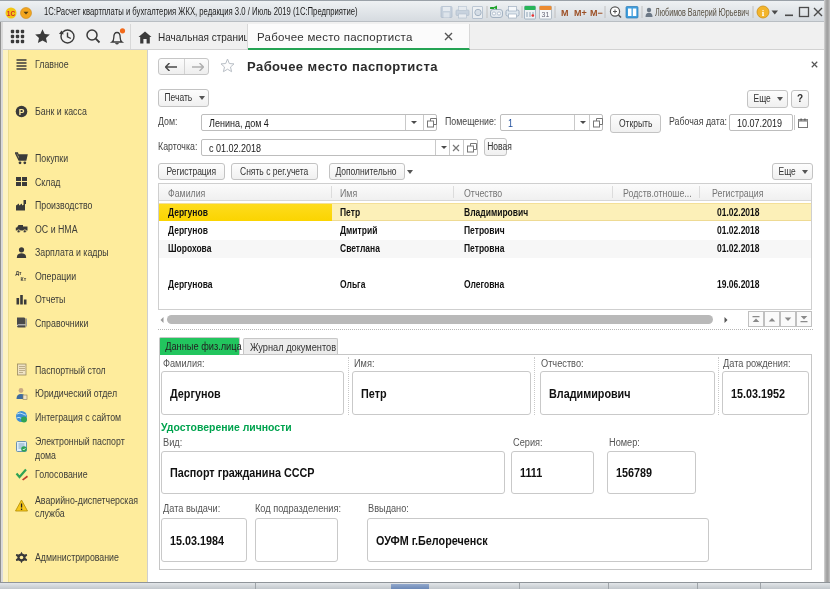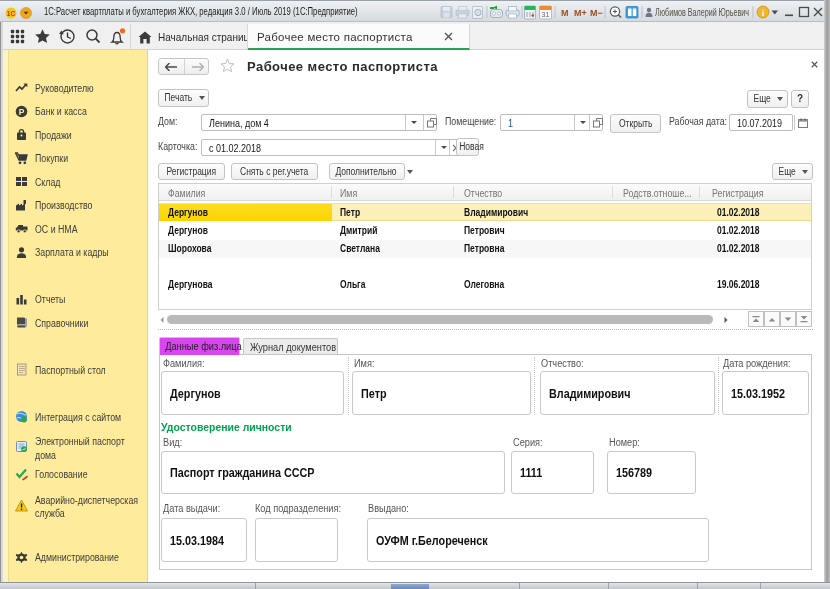--- a/index.html
+++ b/index.html
@@ -45,41 +45,37 @@
 .vline { position:absolute; top:2px; width:1px; height:12px; background:#dcdcdc; }
 .trow { left:0; width:652px; height:18px; }
 .tc { top:3px; font-size:10px; font-weight:bold; color:#111; white-space:nowrap; transform:scaleX(0.85); transform-origin:0 0; }
 .navbtns { width:64px; height:16px; }
 </style>
 </head>
 <body>
 <div class="abs" id="sidebar"></div>
 <div class="abs" id="sidestrip"></div>
 <div class="abs" id="menu">
-  <div class="mi" style="top:80.5px">
-      <svg class="mico" viewBox="0 0 13 13">
-        <path d="M1 10 L4.5 6 L7 8 L11 3.5" fill="none" stroke="#3a3a3a" stroke-width="1.7"></path>
-        <path d="M8.5 2.5 L12.3 2.5 L12.3 6.3 Z" fill="#3a3a3a"></path>
-      </svg>
-      <span>Руководителю</span>
+  <div class="mi" style="top:57px">
+      <svg class="mico" viewBox="0 0 13 13">
+        <g stroke="#3a3a3a" stroke-width="1.5">
+          <line x1="1.5" y1="2" x2="11.5" y2="2"></line>
+          <line x1="1.5" y1="5" x2="11.5" y2="5"></line>
+          <line x1="1.5" y1="8" x2="11.5" y2="8"></line>
+          <line x1="1.5" y1="11" x2="11.5" y2="11"></line>
+        </g>
+      </svg>
+      <span>Главное</span>
     </div>
   <div class="mi" style="top:104px">
       <svg class="mico" viewBox="0 0 13 13">
         <circle cx="6.5" cy="6.5" r="5.8" fill="#3a3a3a"></circle>
         <text x="6.5" y="9.6" font-size="8.5" font-weight="bold" fill="#feec9c" text-anchor="middle" font-family="Liberation Sans">Р</text>
       </svg>
       <span>Банк и касса</span>
-    </div>
-  <div class="mi" style="top:127.5px">
-      <svg class="mico" viewBox="0 0 13 13">
-        <rect x="2" y="4.5" width="9" height="7.5" rx="0.8" fill="#3a3a3a"></rect>
-        <path d="M4.5 5 L4.5 3.4 Q4.5 1.6 6.5 1.6 Q8.5 1.6 8.5 3.4 L8.5 5" fill="none" stroke="#3a3a3a" stroke-width="1.4"></path>
-        <circle cx="6.5" cy="7.5" r="1" fill="#feec9c"></circle>
-      </svg>
-      <span>Продажи</span>
     </div>
   <div class="mi" style="top:151px">
       <svg class="mico" viewBox="0 0 13 13">
         <path d="M0.5 1 L2.5 1 L3.2 3 L12 3 L10.8 8 L4 8 Z" fill="none" stroke="#3a3a3a" stroke-width="1.3"></path>
         <path d="M3.2 3 L12 3 L10.8 8 L4 8 Z" fill="#3a3a3a"></path>
         <circle cx="5" cy="10.8" r="1.4" fill="#3a3a3a"></circle>
         <circle cx="9.8" cy="10.8" r="1.4" fill="#3a3a3a"></circle>
       </svg>
       <span>Покупки</span>
     </div>
@@ -109,20 +105,27 @@
         <circle cx="9.8" cy="9.3" r="1.5" fill="#3a3a3a" stroke="#feec9c" stroke-width="0.7"></circle>
       </svg>
       <span>ОС и НМА</span>
     </div>
   <div class="mi" style="top:245px">
       <svg class="mico" viewBox="0 0 13 13">
         <circle cx="6.5" cy="3.8" r="2.6" fill="#3a3a3a"></circle>
         <path d="M1.8 12 Q1.8 7.2 6.5 7.2 Q11.2 7.2 11.2 12 Z" fill="#3a3a3a"></path>
       </svg>
       <span>Зарплата и кадры</span>
+    </div>
+  <div class="mi" style="top:268.5px">
+      <svg class="mico" viewBox="0 0 14 13">
+        <text x="0.5" y="5.5" font-size="5.5" font-weight="bold" fill="#3a3a3a" font-family="Liberation Sans">Дт</text>
+        <text x="6" y="12" font-size="5.5" font-weight="bold" fill="#3a3a3a" font-family="Liberation Sans">Кт</text>
+      </svg>
+      <span>Операции</span>
     </div>
   <div class="mi" style="top:292px">
       <svg class="mico" viewBox="0 0 13 13">
         <g fill="#3a3a3a">
           <rect x="1.5" y="5" width="2.6" height="6.5"></rect>
           <rect x="5.2" y="2" width="2.6" height="9.5"></rect>
           <rect x="8.9" y="6.5" width="2.6" height="5"></rect>
         </g>
       </svg>
       <span>Отчеты</span>
@@ -139,20 +142,28 @@
       <svg class="mico" viewBox="0 0 13 13">
         <rect x="2.5" y="1" width="8.5" height="11" fill="#efe3c4" stroke="#9a8a60" stroke-width="0.8"></rect>
         <g stroke="#b0a078" stroke-width="0.8">
           <line x1="4" y1="3.5" x2="10" y2="3.5"></line>
           <line x1="4" y1="5.5" x2="10" y2="5.5"></line>
           <line x1="4" y1="7.5" x2="10" y2="7.5"></line>
           <line x1="4" y1="9.5" x2="8" y2="9.5"></line>
         </g>
       </svg>
       <span>Паспортный стол</span>
+    </div>
+  <div class="mi" style="top:386px">
+      <svg class="mico" viewBox="0 0 13 13">
+        <circle cx="6" cy="3.5" r="2.4" fill="#c9a983"></circle>
+        <path d="M1.5 12 Q1.5 7 6 7 Q10.5 7 10.5 12 Z" fill="#3e6b9e"></path>
+        <rect x="8" y="8" width="4" height="4.5" fill="#efe3c4" stroke="#8a7a55" stroke-width="0.6"></rect>
+      </svg>
+      <span>Юридический отдел</span>
     </div>
   <div class="mi" style="top:409.5px">
       <svg class="mico" viewBox="0 0 13 13">
         <circle cx="6.5" cy="6.5" r="5.5" fill="#3f8fd6"></circle>
         <path d="M2 4 Q5 2 8 4 Q11 6 11.5 4.5 M1.5 8 Q4 6.5 6.5 8.5 Q9 10.5 11 8.5" fill="none" stroke="#bfe0f2" stroke-width="1"></path>
         <circle cx="9" cy="9.5" r="3" fill="#2fa355"></circle>
       </svg>
       <span>Интеграция с сайтом</span>
     </div>
   <div class="mi2" style="top:434px">
@@ -258,21 +269,21 @@
   <div class="cellsep" style="left:247px"></div>
   <svg class="abs" style="left:250px;top:4px" width="8" height="8" viewBox="0 0 8 8">
       <path d="M1 1 L7 7 M7 1 L1 7" stroke="#777" stroke-width="1.2"></path>
     </svg>
   <div class="cellsep" style="left:261px"></div>
   <svg class="abs" style="left:264.5px;top:3px" width="10" height="10" viewBox="0 0 10 10">
       <rect x="0.5" y="3" width="6" height="6" fill="#fff" stroke="#777" stroke-width="1"></rect>
       <path d="M3.5 3 L3.5 0.5 L9.5 0.5 L9.5 6.5 L6.5 6.5" fill="none" stroke="#777" stroke-width="1"></path>
     </svg>
 </div>
-<div class="btn" style="left:456px;top:138px;width:23px;height:18px;line-height:16px"><span class="bt">Новая</span></div>
+<div class="btn" style="left:484px;top:138px;width:23px;height:18px;line-height:16px"><span class="bt">Новая</span></div>
 
 <div class="btn" style="left:158px;top:163px;width:67px;height:17px;line-height:15px"><span class="bt">Регистрация</span></div>
 <div class="btn" style="left:231px;top:163px;width:87px;height:17px;line-height:15px"><span class="bt">Снять с рег.учета</span></div>
 <div class="btn" style="left:329px;top:163px;width:76px;height:17px;line-height:15px"><span class="bt">Дополнительно</span><span class="drop"></span></div>
 <div class="btn" style="left:772px;top:163px;width:41px;height:17px;line-height:15px"><span class="bt">Еще</span><span class="drop"></span></div>
 
 <div class="abs" id="table" style="left:158px;top:183px;width:654px;height:127px;border:1px solid #cfcfcf;background:#fff">
   <div class="abs" style="left:0;top:0;width:652px;height:17px;background:linear-gradient(#fbfbfb,#f0f0f0);border-bottom:1px solid #d7d7d7">
     <div class="abs thc" style="left:9px">Фамилия</div>
     <div class="abs thc" style="left:181px">Имя</div>
@@ -330,21 +341,21 @@
       <path d="M4.5 5 L11.5 5 L11.5 6.2 L4.5 6.2 Z M4.7 11 L8 7.5 L11.3 11 Z"></path>
       <path d="M20.7 10.5 L24 7 L27.3 10.5 Z"></path>
       <path d="M36.7 6.5 L40 10 L43.3 6.5 Z"></path>
       <path d="M52.5 10 L59.5 10 L59.5 11.2 L52.5 11.2 Z M52.7 5 L56 8.5 L59.3 5 Z"></path>
     </g>
   </svg>
 </div>
 
 <div class="abs" style="left:158px;top:329px;width:655px;height:0;border-top:1px dotted #b5b5b5"></div>
 
-<div class="abs" style="left:159px;top:337px;width:81px;height:18px;background:#d946ef;border:1px solid #c6c6c6;border-bottom:none;border-radius:2px 2px 0 0;font-size:10.5px;color:#222;text-align:center;line-height:17px;z-index:3;white-space:nowrap"><span style="display:inline-block;transform:scaleX(0.88)">Данные физ.лица</span></div>
+<div class="abs" style="left:159px;top:337px;width:81px;height:18px;background:#22c55e;border:1px solid #c6c6c6;border-bottom:none;border-radius:2px 2px 0 0;font-size:10.5px;color:#222;text-align:center;line-height:17px;z-index:3;white-space:nowrap"><span style="display:inline-block;transform:scaleX(0.88)">Данные физ.лица</span></div>
 <div class="abs" style="left:243px;top:338px;width:95px;height:17px;background:#ececec;border:1px solid #c6c6c6;border-bottom:none;border-radius:2px 2px 0 0;font-size:10.5px;color:#333;text-align:center;line-height:16px;white-space:nowrap"><span style="display:inline-block;transform:scaleX(0.88)">Журнал документов</span></div>
 
 <div class="abs" style="left:159px;top:354px;width:653px;height:216px;border:1px solid #c6c6c6;background:#fff"></div>
 <div class="flbl" style="left:163px;top:358px">Фамилия:</div>
 <div class="flbl" style="left:354px;top:358px">Имя:</div>
 <div class="flbl" style="left:541px;top:358px">Отчество:</div>
 <div class="flbl" style="left:723px;top:358px">Дата рождения:</div>
 <div class="abs" style="left:348px;top:357px;width:0;height:58px;border-left:1px dotted #c9c9c9"></div>
 <div class="abs" style="left:534px;top:357px;width:0;height:58px;border-left:1px dotted #c9c9c9"></div>
 <div class="abs" style="left:718px;top:357px;width:0;height:58px;border-left:1px dotted #c9c9c9"></div>

